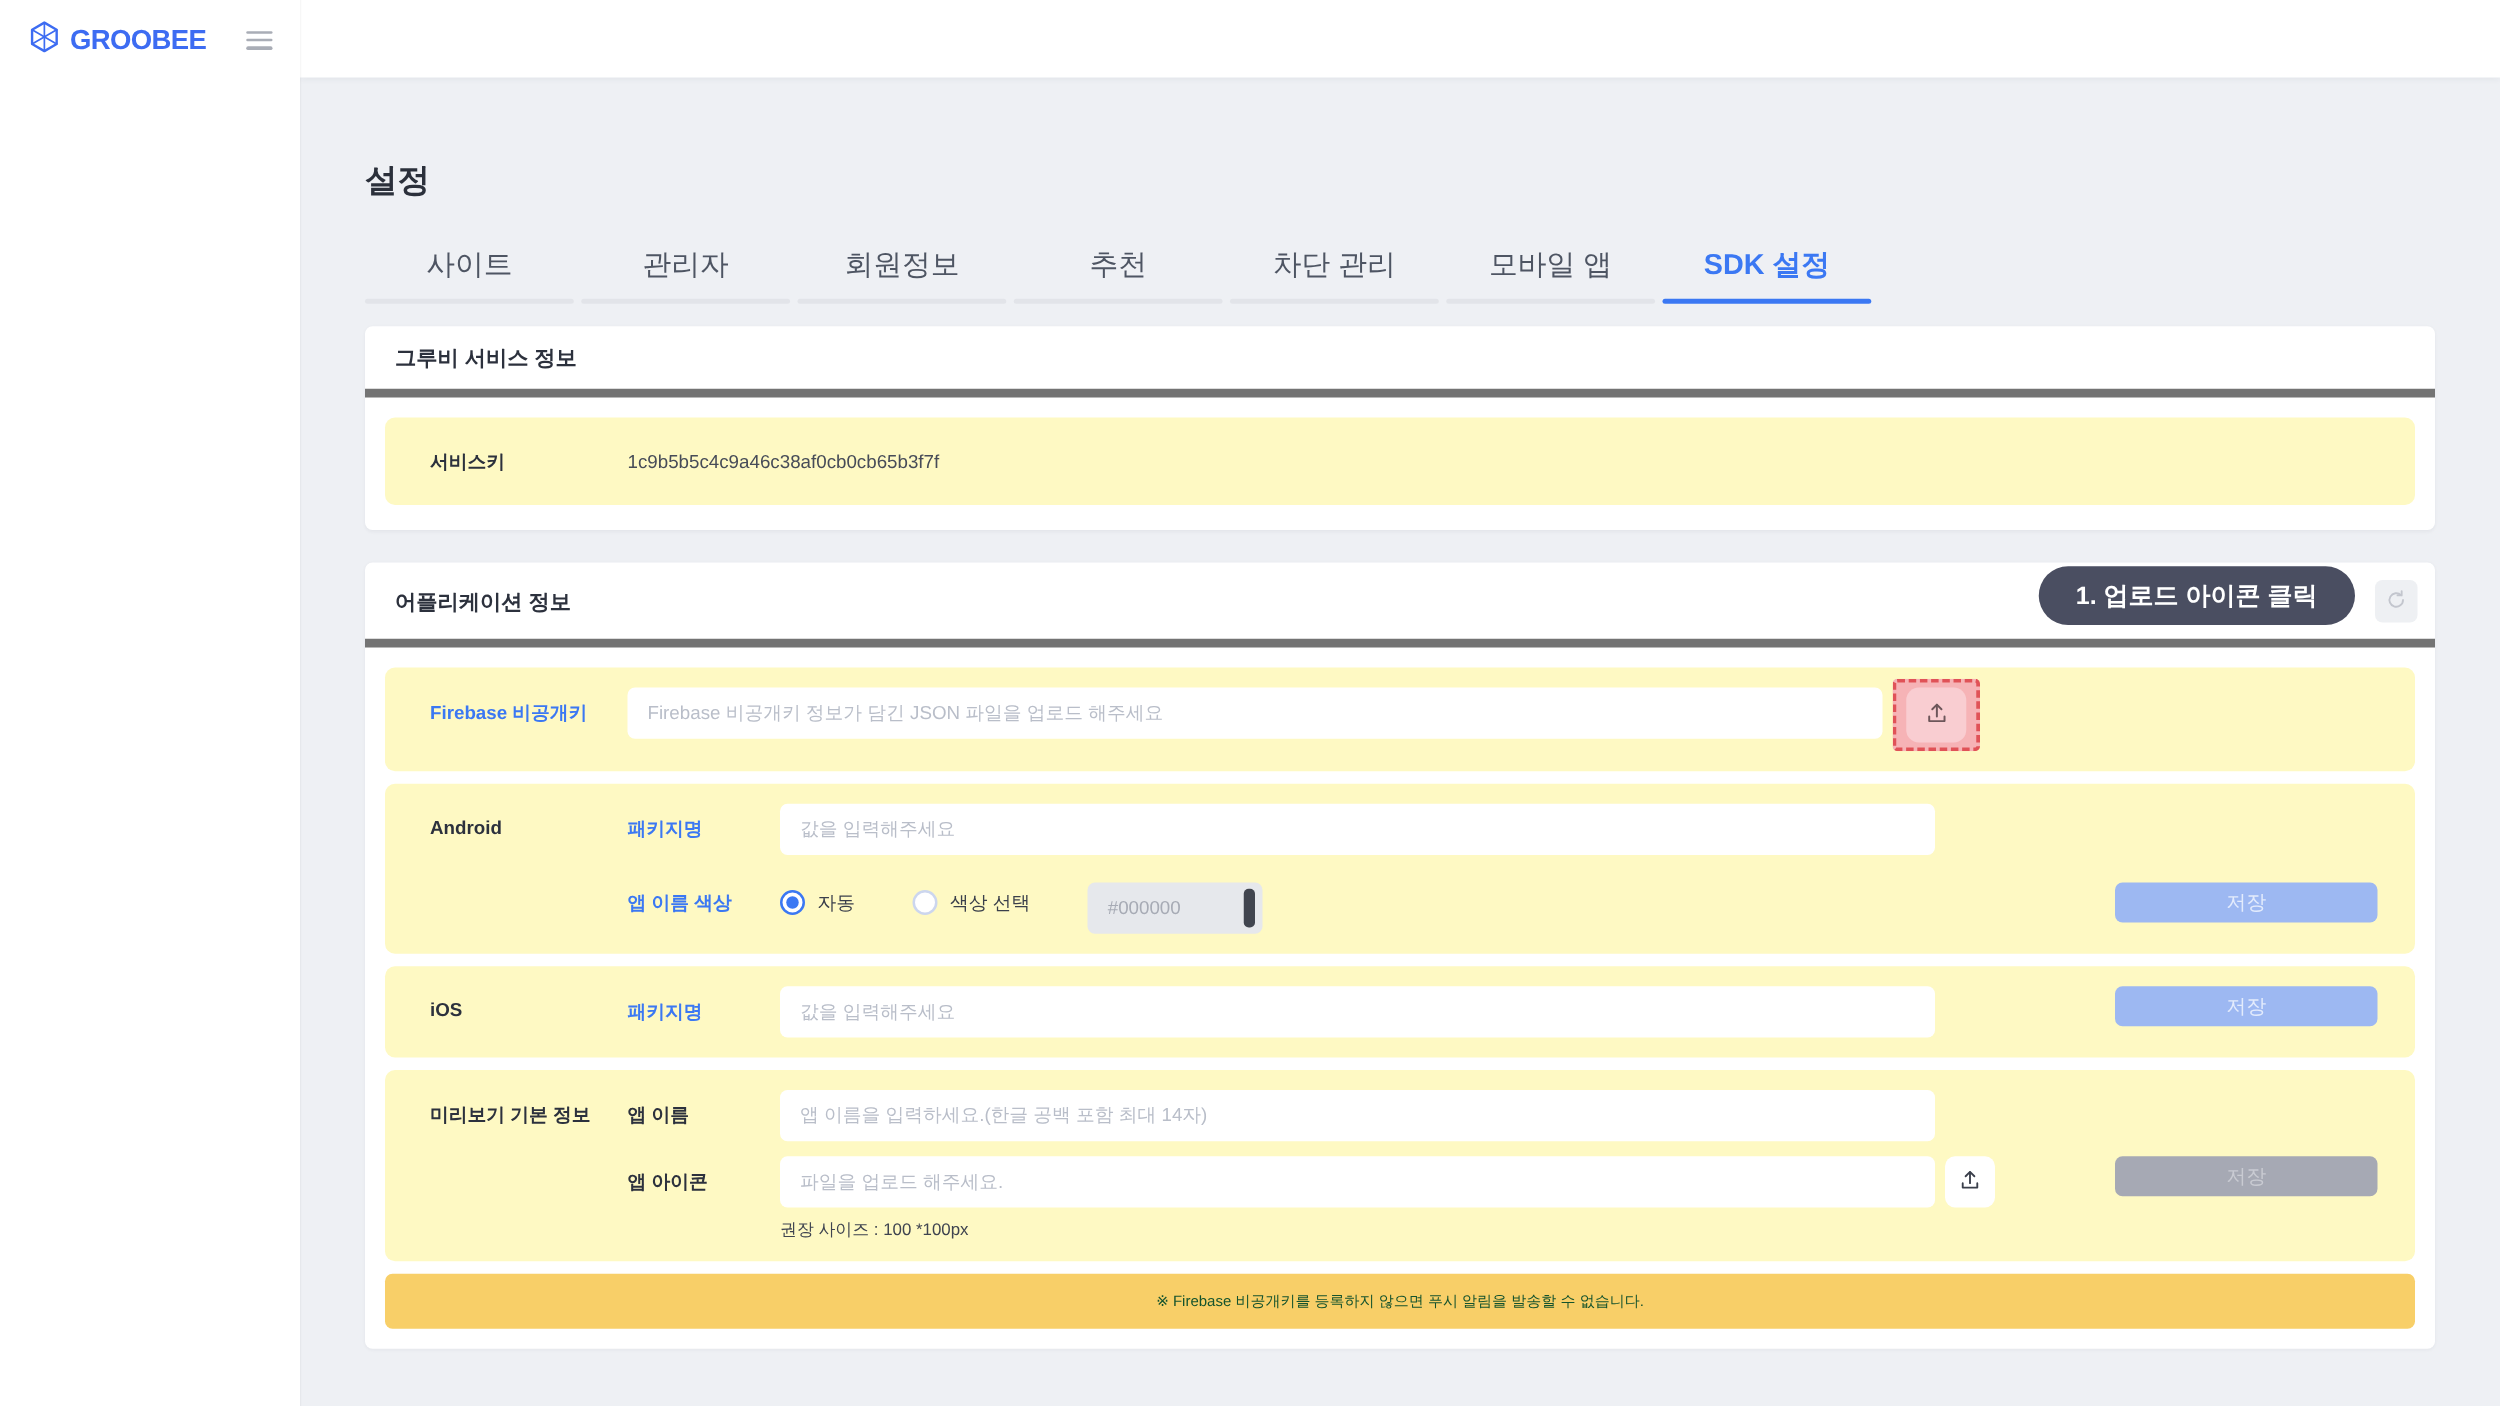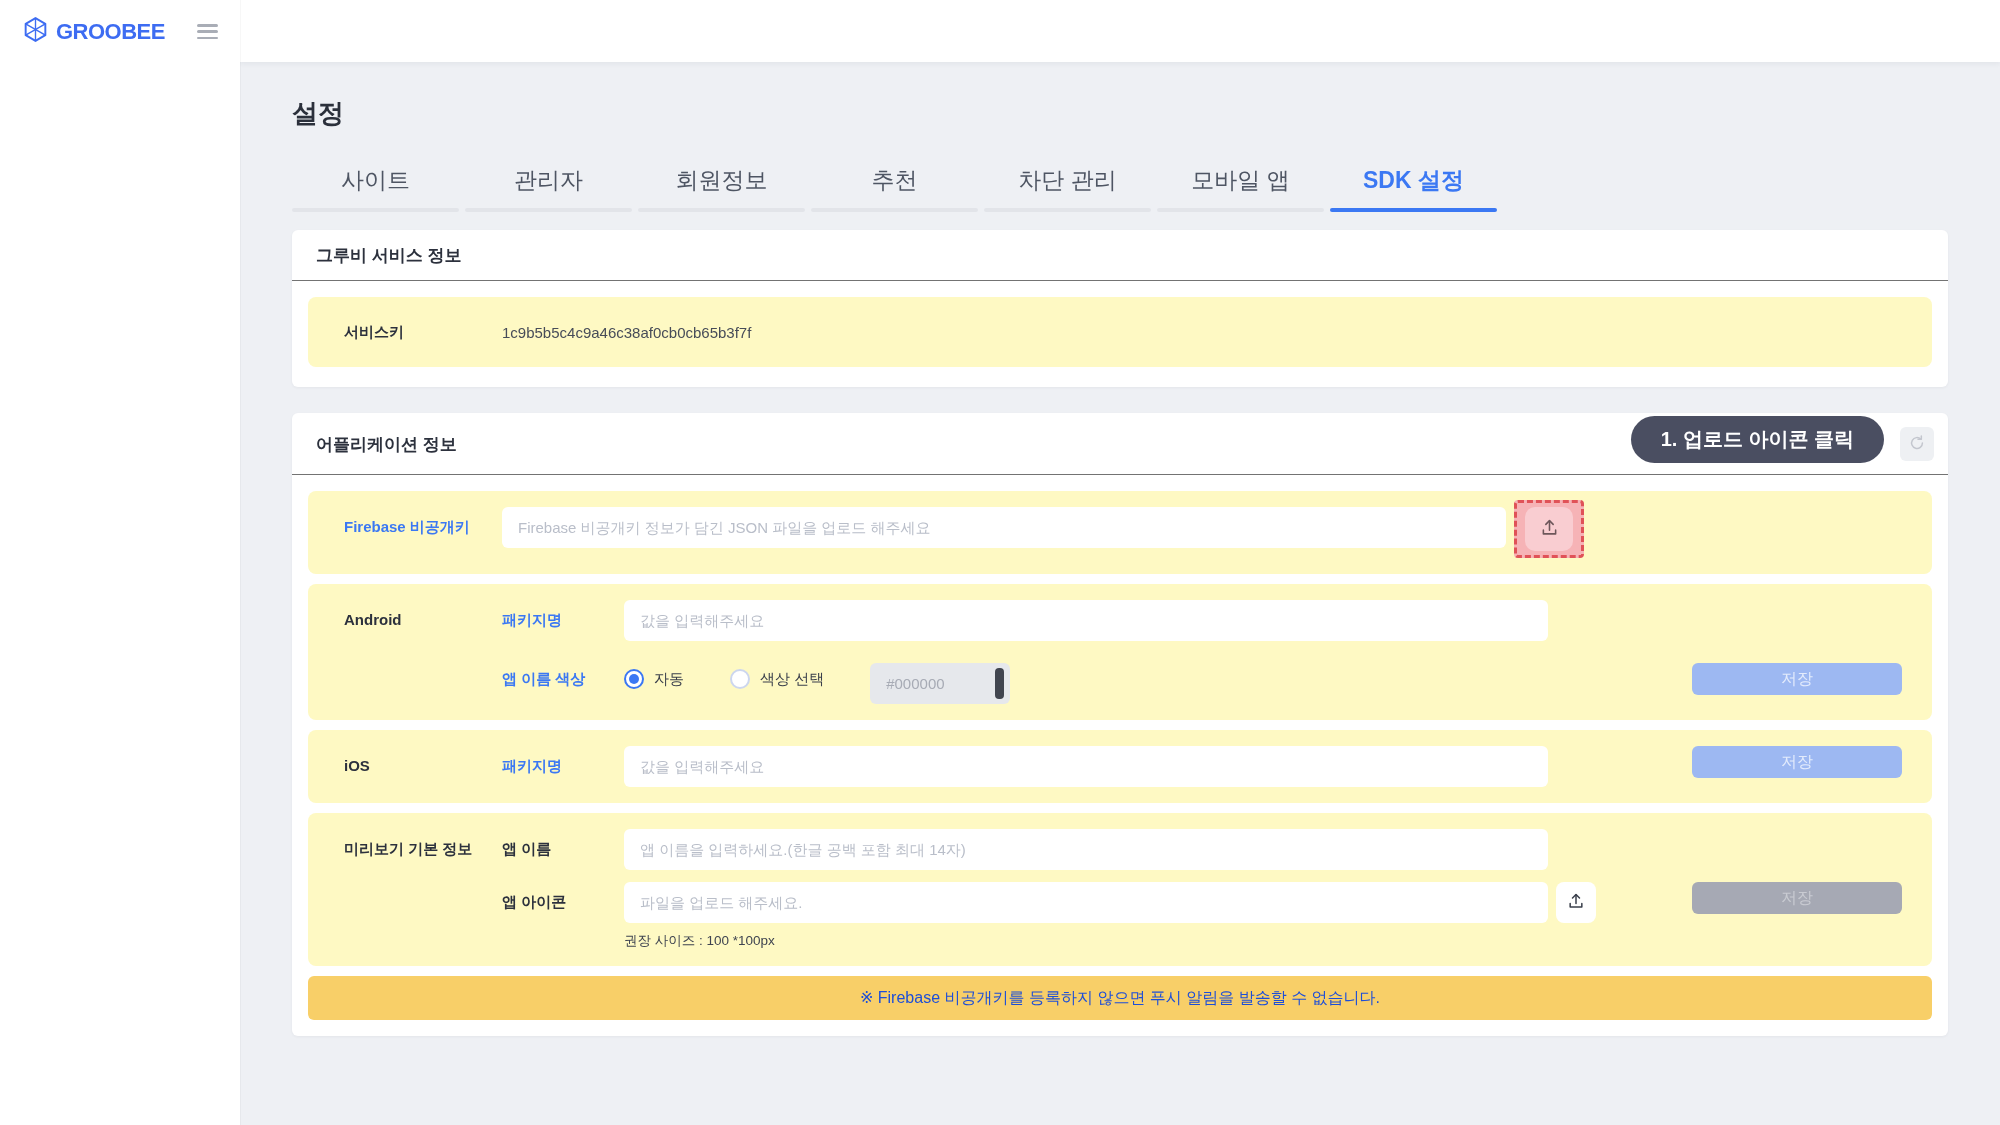--- a/index.html
+++ b/index.html
@@ -13,40 +13,40 @@
              box-shadow:1px 0 0 rgba(0,0,0,0.03); }
   .sidebar-top { display:flex; align-items:center; justify-content:space-between;
                  padding:16px 22px 0 22px; }
   .logo { display:flex; align-items:center; gap:7px; cursor:pointer; }
   .logo-text { font-size:22px; font-weight:bold; color:#3d6cf2; letter-spacing:-0.5px; }
   .hamburger { width:21px; height:15px; display:flex; flex-direction:column;
                justify-content:space-between; cursor:pointer; }
   .hamburger span { display:block; height:2.5px; background:#a9adb6; border-radius:2px; }
 
   
-  .main { flex:1; background:#eef0f4; display:flex; flex-direction:column; }
+  .main { flex:1; background:#eef0f4; display:flex; flex-direction:column;gap:31px; }
   .topbar { height:62px; background:#ffffff; box-shadow:0 2px 5px rgba(40,45,60,0.06); }
   .content { padding:30px 52px 0 52px; }
 
   .page-title { font-size:26px; font-weight:bold; color:#2b303b; margin:4px 0 34px 0; }
 
   
   .tabs { display:flex; gap:6px; width:1205px; margin-bottom:18px; }
   .tab { flex:1; text-align:center; font-size:23px; color:#4e5563; padding-bottom:16px;
          position:relative; cursor:pointer; }
   .tab::after { content:""; position:absolute; left:0; right:0; bottom:0; height:4px;
                 border-radius:3px; background:#e2e4e9; }
   .tab.active { color:#3b78f3; font-weight:bold; }
   .tab.active::after { background:#3b78f3; }
 
   
   .card { background:#ffffff; border-radius:6px; box-shadow:0 1px 3px rgba(40,45,60,0.05);
           margin-bottom:26px; position:relative; }
   .card-header { display:flex; align-items:center; justify-content:space-between;
-                 padding:14px 14px 13px 24px; border-bottom:1px solid #737373; }
+                 padding:14px 14px 13px 24px; border-bottom:7px solid #737373; }
   .card-title { font-size:17px; font-weight:bold; color:#2c313d; }
   .card-body { padding:16px; }
 
   .g-row { background:#fef9c3; border-radius:8px; margin-bottom:10px; display:flex;
            padding:16px 0 16px 36px; }
   .g-row:last-child { margin-bottom:4px; }
 
   .lbl1 { width:158px; font-size:15px; font-weight:bold; color:#2c313d; padding-top:11px; flex-shrink:0; }
   .lbl1.blue { color:#3b78f3; }
   .lbl2 { width:122px; font-size:15px; font-weight:bold; color:#3b78f3; padding-top:11px; flex-shrink:0; }
@@ -105,21 +105,21 @@
   .refresh-btn { width:34px; height:34px; background:#eef0f3; border:none; border-radius:6px;
                  display:flex; align-items:center; justify-content:center; cursor:pointer; }
 
   
   .tooltip { position:absolute; top:3px; right:64px; height:47px; padding:0 30px;
              background:#4a4e61; border-radius:24px; display:flex; align-items:center;
              color:#ffffff; font-size:20px; font-weight:bold; z-index:5; white-space:nowrap; }
 
   
   .warning-banner { background:#f8cf68; border-radius:6px; height:44px; display:flex;
-                    align-items:center; justify-content:center; font-size:16px; color:#1d4ed8;
+                    align-items:center; justify-content:center; font-size:12px; color:#14532d;
                     margin-top:0; }
 </style>
 </head>
 <body>
 
 <div class="app">
 
   <aside class="sidebar">
     <div class="sidebar-top">
       <div class="logo">

